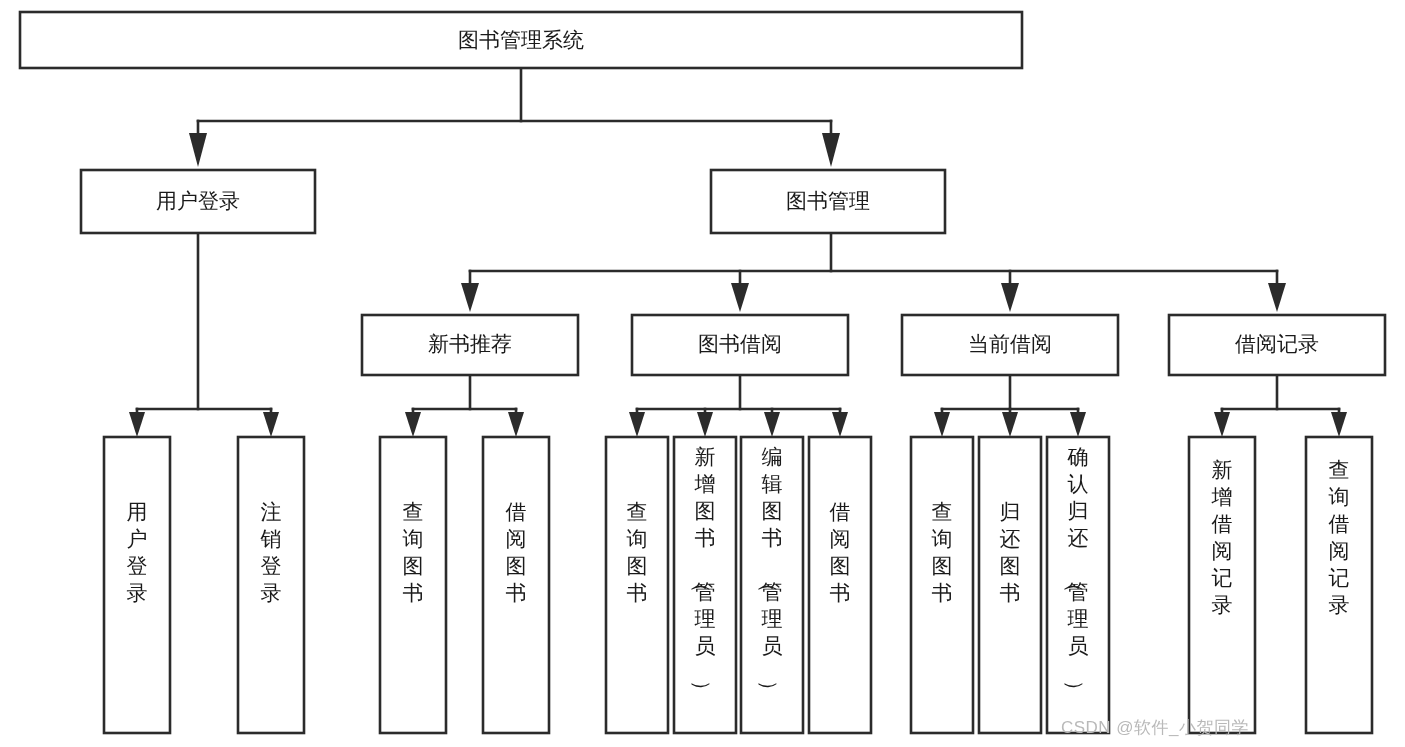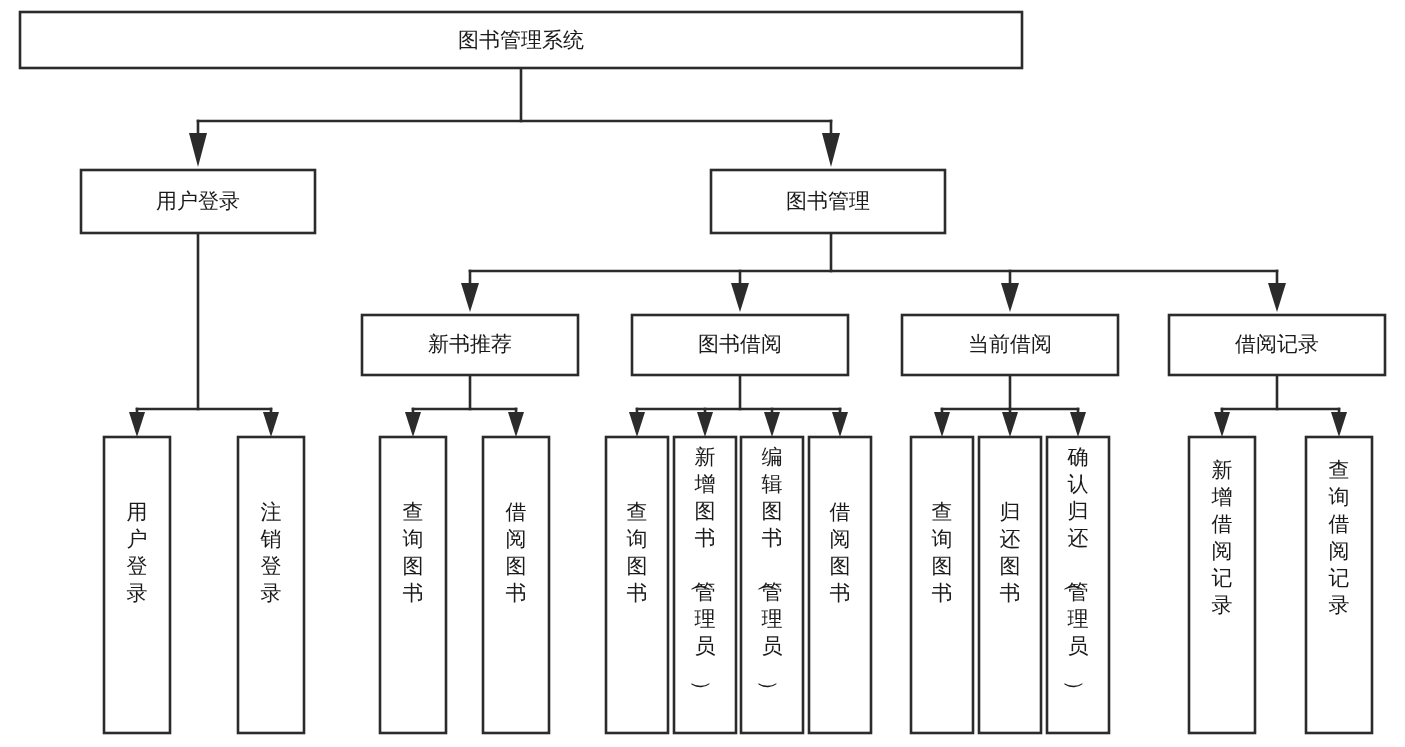--- a/index.html
+++ b/index.html
@@ -232,14 +232,15 @@
       <rect class="node-box" x="1189" y="437" width="66" height="296"></rect>
       <text class="node-label-v" x="1222" y="477"><tspan x="1222" y="477">新</tspan><tspan x="1222" y="504">增</tspan><tspan x="1222" y="531">借</tspan><tspan x="1222" y="558">阅</tspan><tspan x="1222" y="585">记</tspan><tspan x="1222" y="612">录</tspan></text>
     </g>
     <g>
       <rect class="node-box" x="1306" y="437" width="66" height="296"></rect>
       <text class="node-label-v" x="1339" y="477"><tspan x="1339" y="477">查</tspan><tspan x="1339" y="504">询</tspan><tspan x="1339" y="531">借</tspan><tspan x="1339" y="558">阅</tspan><tspan x="1339" y="585">记</tspan><tspan x="1339" y="612">录</tspan></text>
     </g>
 
   </svg>
 
+  <div class="watermark-text">CSDN @软件_小贺同学</div>
 
 </div>
 
 </body></html>

